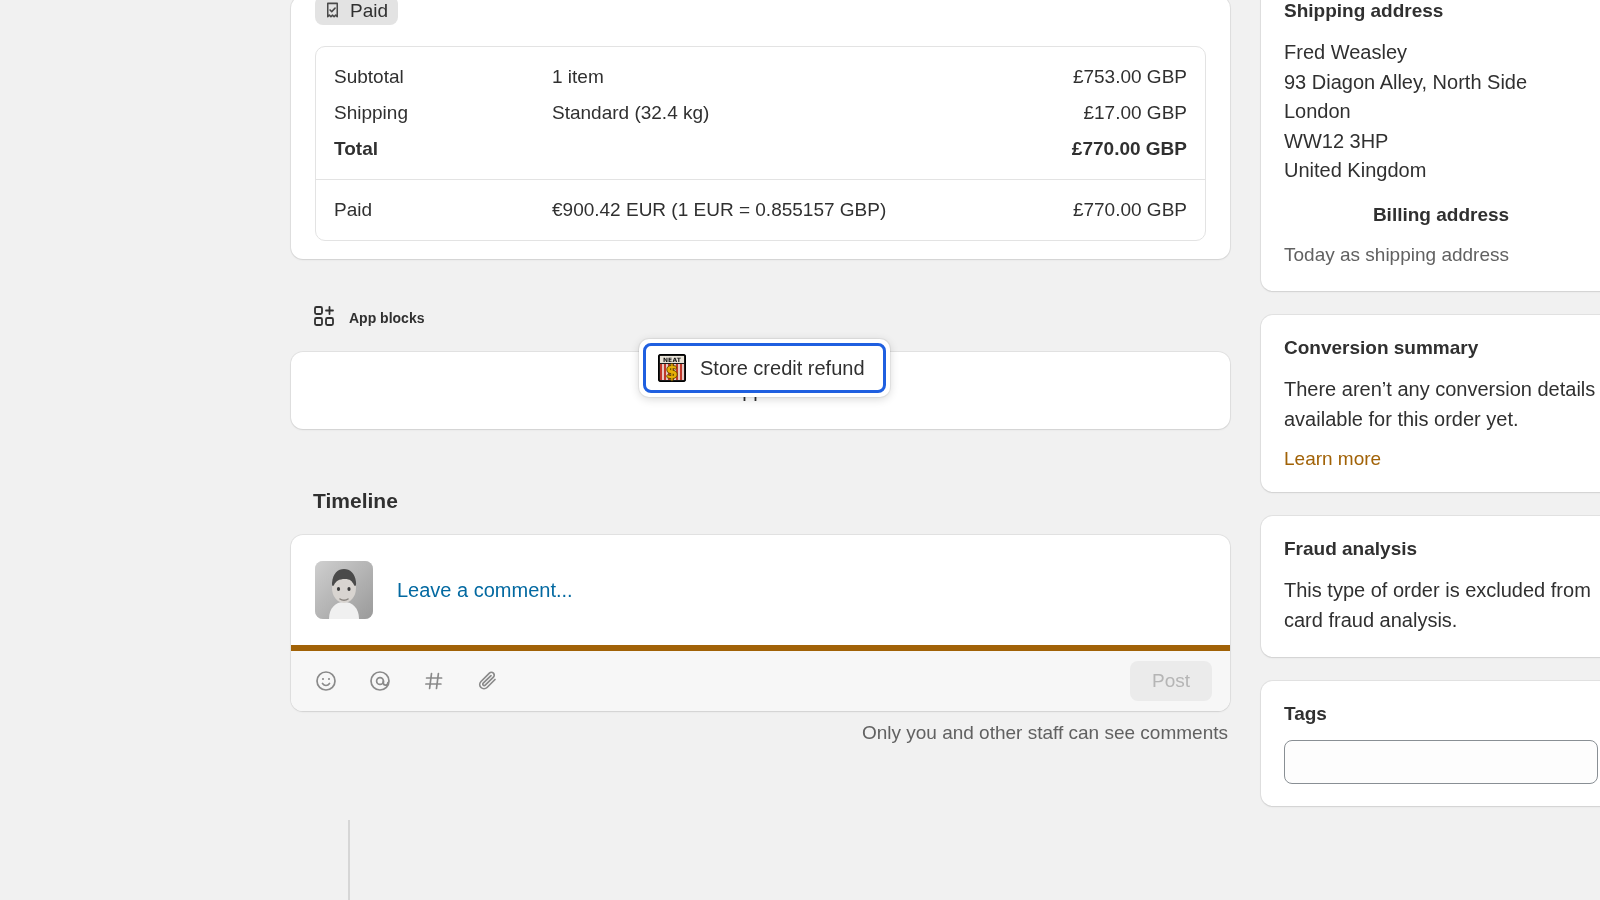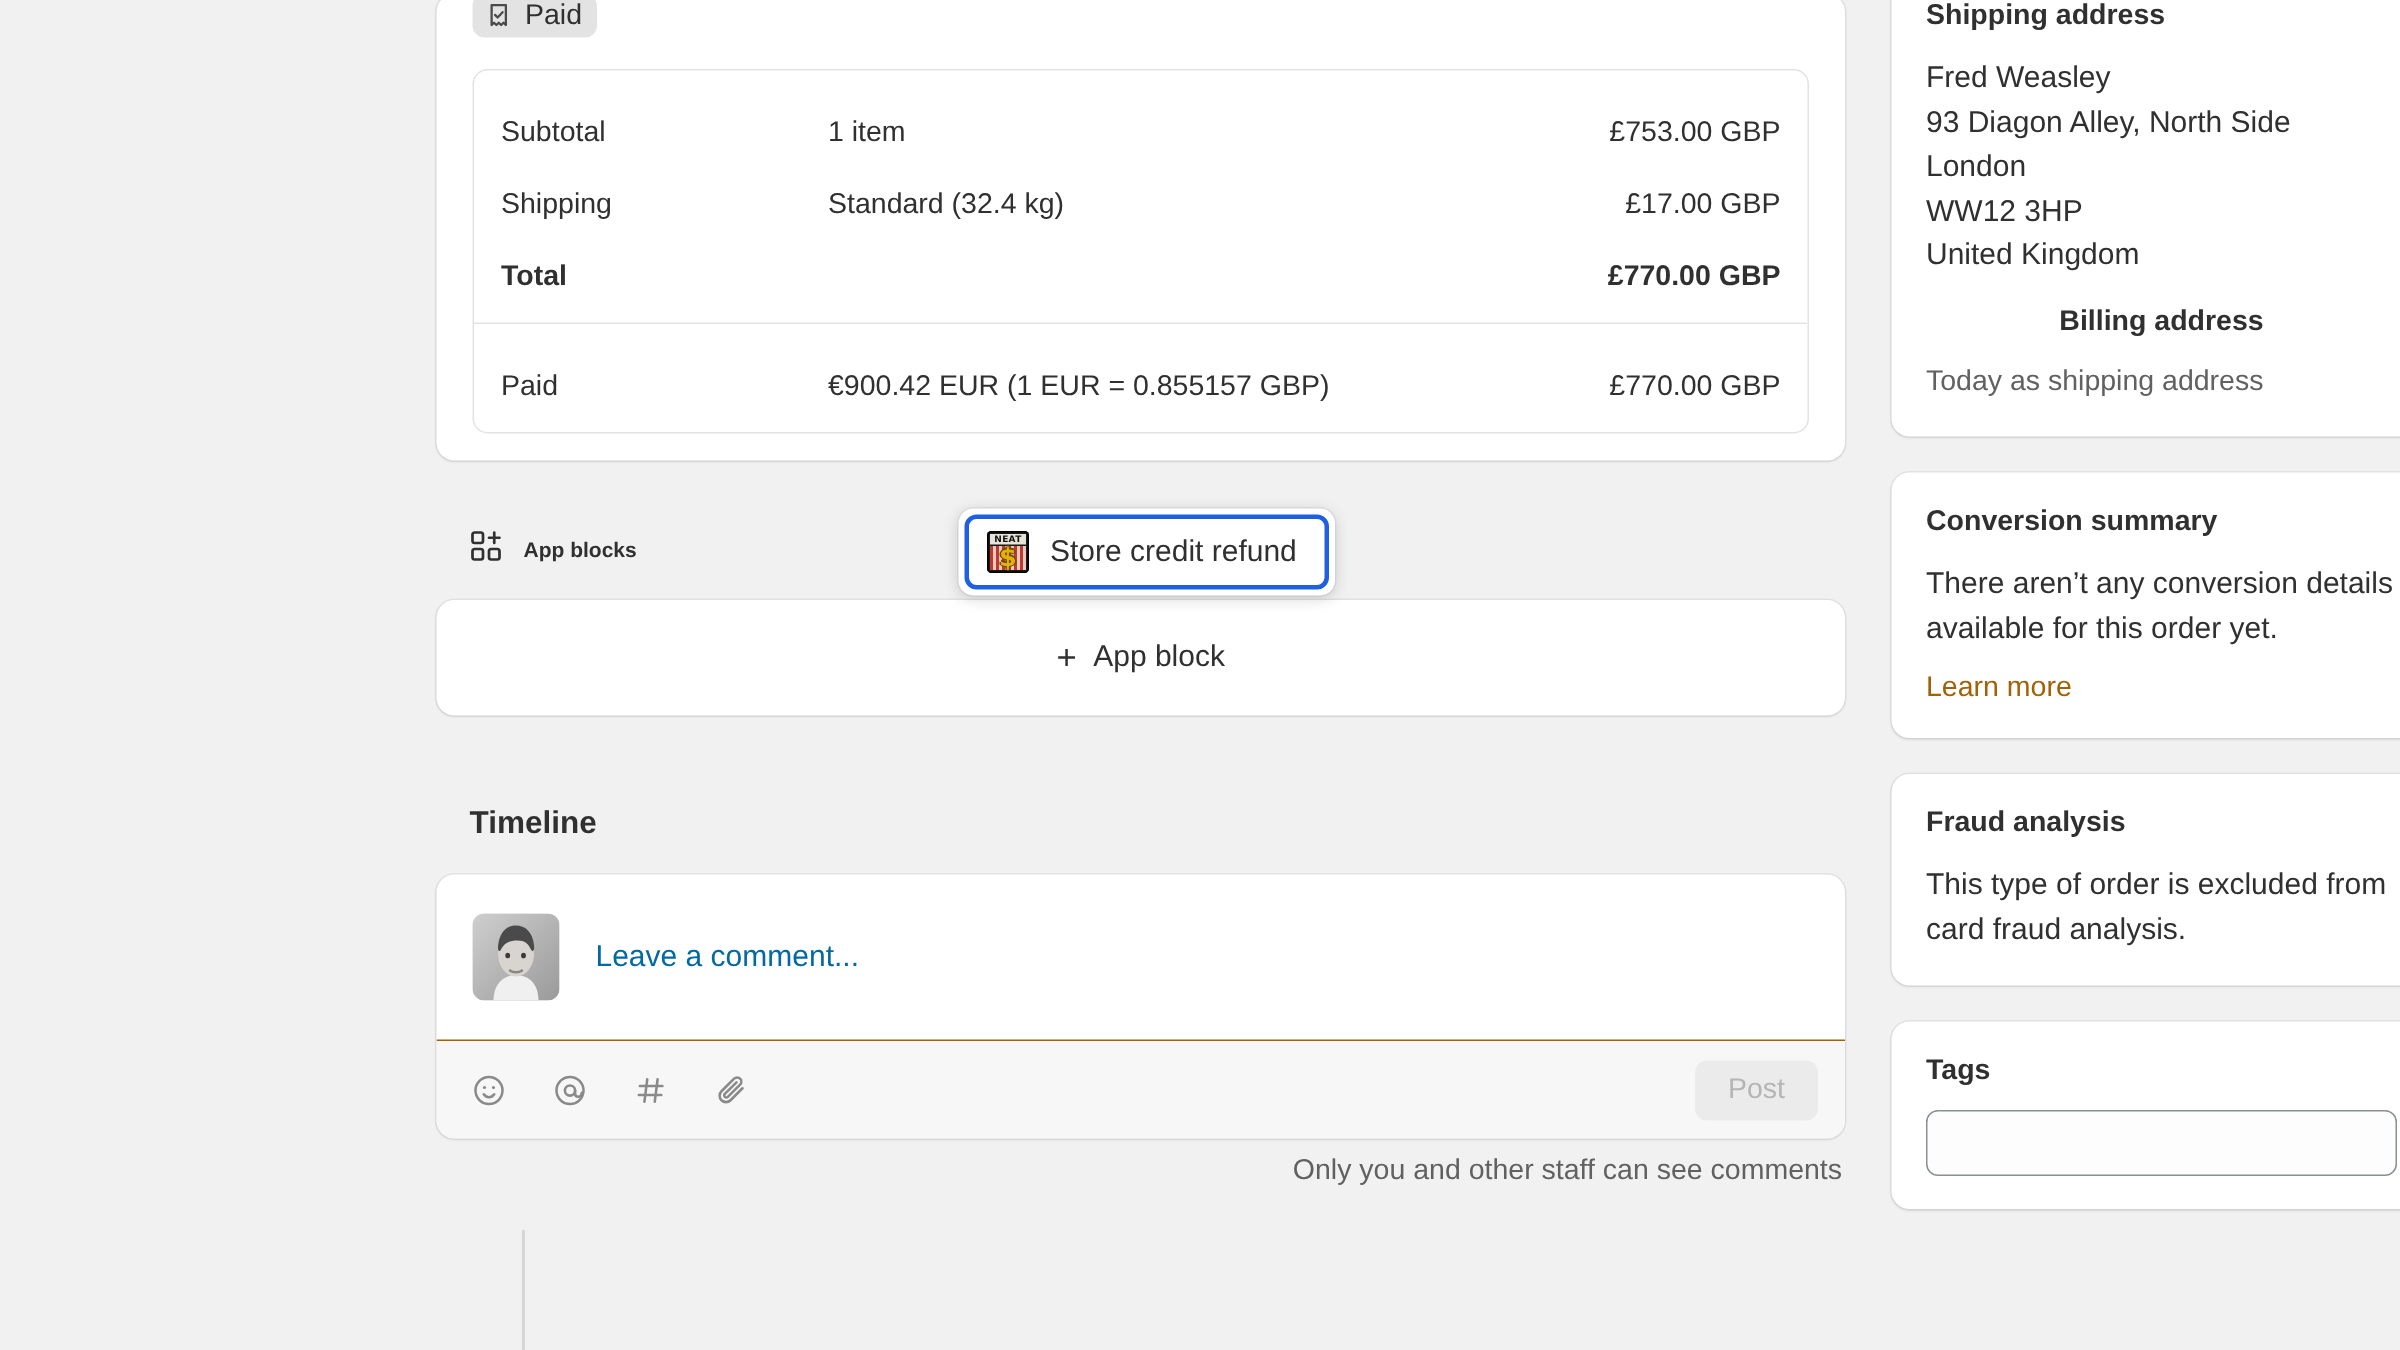--- a/index.html
+++ b/index.html
@@ -42,21 +42,21 @@
     border-radius: 10px;
     overflow: hidden;
   }
   .totals-group { padding: 12px 0 12px 0; }
   .totals-group + .totals-group { border-top: 1px solid #e3e3e3; }
   .trow {
     display: flex; align-items: baseline;
     padding: 7px 18px;
     font-size: 19px; color: #303030;
   }
-  .trow .c-label { width: 218px; flex: none; margin-top: 12px; }
+  .trow .c-label { width: 218px; flex: none; }
   .trow .c-desc  { flex: 1; }
   .trow .c-amt   { text-align: right; white-space: nowrap; }
   .trow.bold .c-label, .trow.bold .c-amt { font-weight: 700; }
 
   
   .appblocks-head {
     display: flex; align-items: center; gap: 14px;
     margin: 46px 0 0 22px;
     font-size: 14px; font-weight: 700; color: #303030;
   }
@@ -128,21 +128,21 @@
   }
   .avatar {
     width: 58px; height: 58px; flex: none;
     border-radius: 8px; overflow: hidden;
     background: #d9d9d9;
     position: relative;
   }
   .avatar svg { display: block; width: 100%; height: 100%; }
   .comment-placeholder { font-size: 20px; color: #0369a1; }
   .comment-toolbar {
-    border-top: 1px solid #a16207;
+    border-top: 6px solid #a16207;
     background: #f7f7f7;
     display: flex; align-items: center;
     padding: 12px 18px;
     height: 66px;
   }
   .tool-icons { display: flex; align-items: center; gap: 20px; }
   .tool-btn {
     width: 34px; height: 34px;
     display: flex; align-items: center; justify-content: center;
     color: #8a8a8a; background: none; border: none; cursor: pointer;

